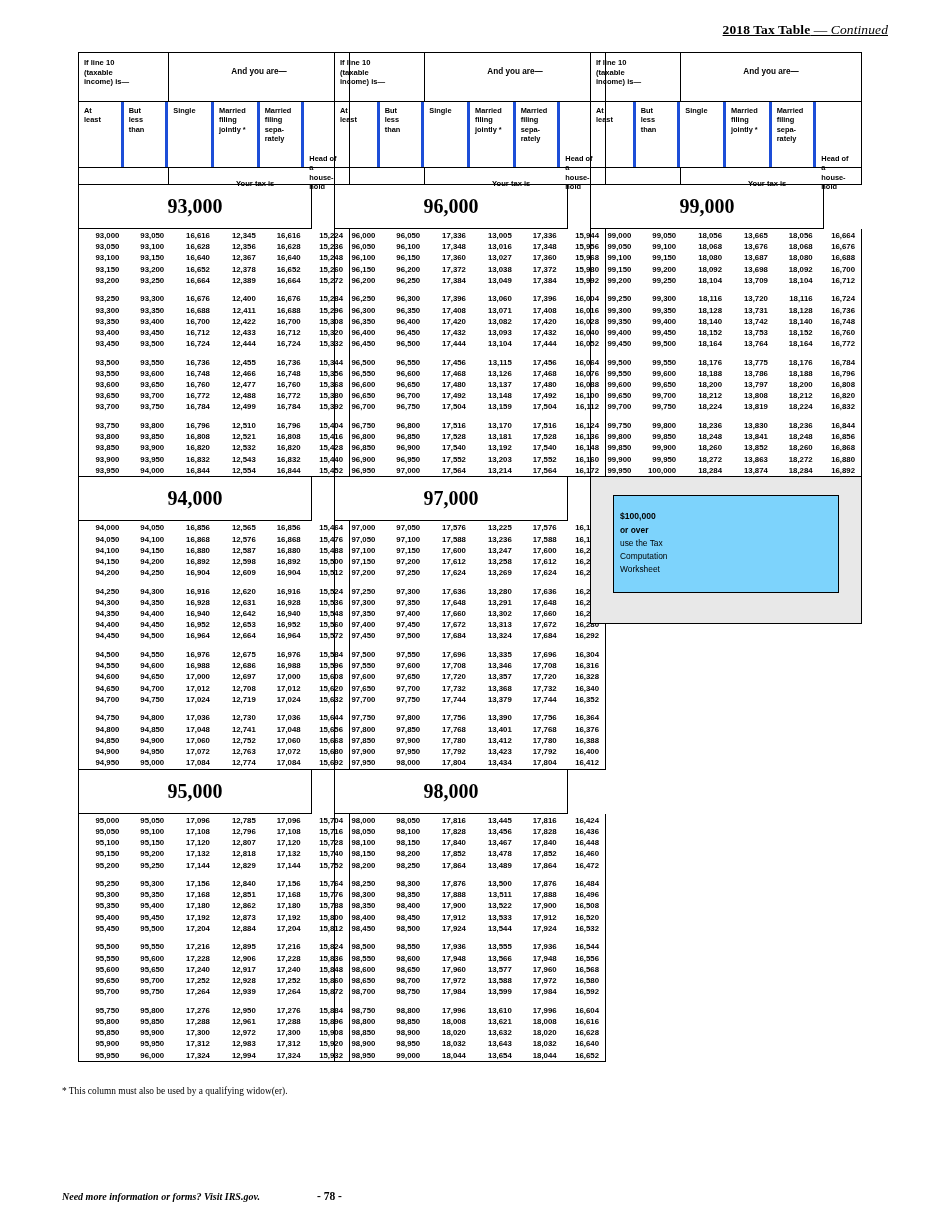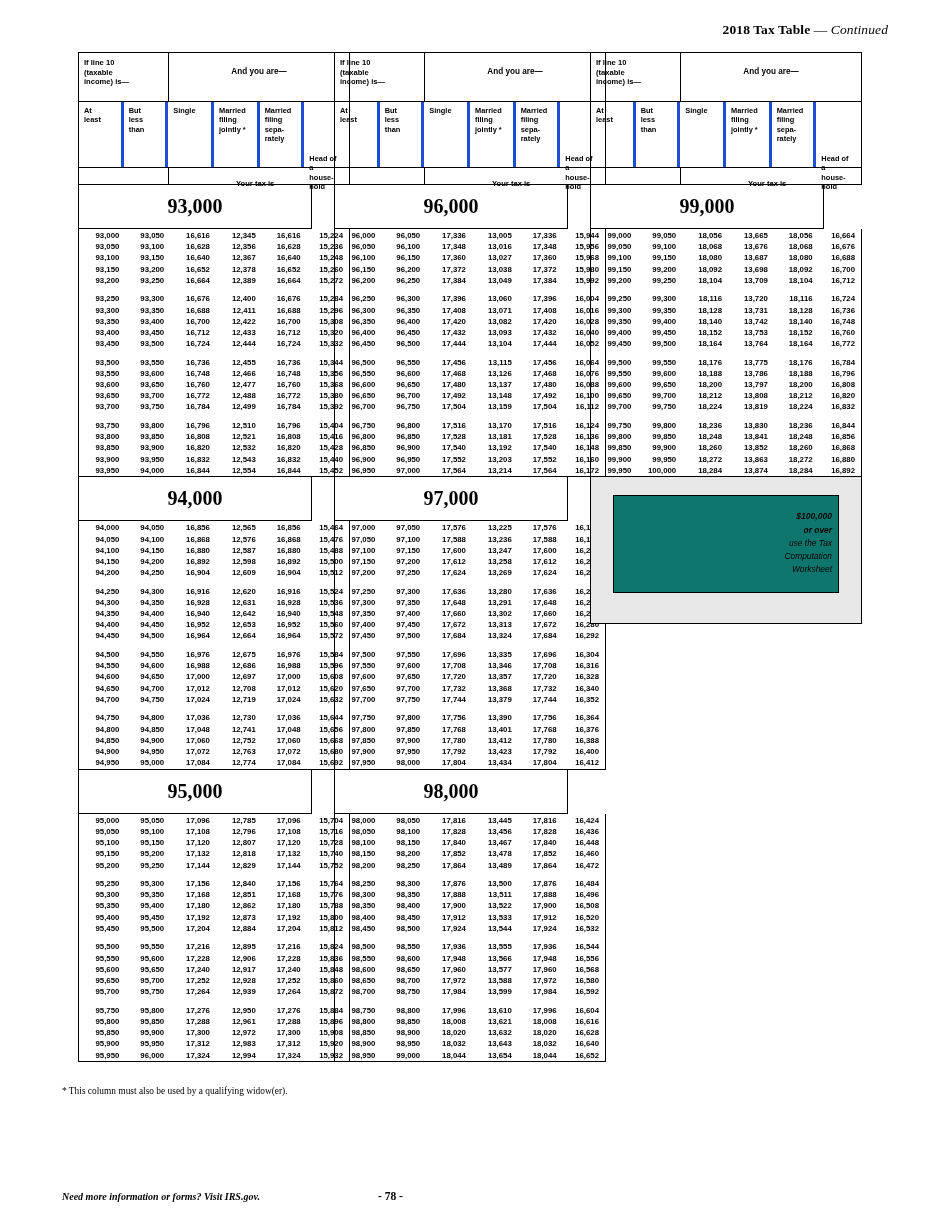--- a/index.html
+++ b/index.html
@@ -17,20 +17,21 @@
     left: 0; top: 0;
     width: 950px; height: 1230px;
     padding: 22px 62px 0 62px;
   }
   .pagehead {
     text-align: right;
     font-size: 13.5px;
     font-family: "Liberation Serif", serif;
     margin-bottom: 14px;
     letter-spacing: 0.1px;
+    text-decoration: underline;
   }
   .pagehead b { font-weight: bold; }
   .pagehead i { font-style: italic; }
 
   .columns {
     display: flex;
     gap: 6px;
     align-items: flex-start;
   }
   .col { width: 250px; padding-left: 16px; }
@@ -138,26 +139,25 @@
   .notecell {
     width: 272px;
     background: #e8e8e8;
     border-left: 1px solid #000;
     border-right: 1px solid #000;
     border-bottom: 1px solid #000;
     padding: 18px 22px 30px 22px;
   }
   .notebox {
     border: 1px solid #000;
-    background: #0f766e;
-    text-align: right;
+    background: #7dd3fc;
+    text-align: left;
     font-size: 8.4px;
     line-height: 1.55;
     padding: 14px 6px 16px 6px;
-    font-style: italic;
   }
   .notebox .big { font-weight: bold; font-size: 8.6px; }
   .notebox .or { font-weight: bold; }
 
   .footnote {
     margin-top: 24px;
     font-size: 9.4px;
     font-family: "Liberation Serif", serif;
   }
   .pagefoot {
@@ -169,21 +169,21 @@
     font-family: "Liberation Serif", serif;
   }
   .pagefoot .need {
     font-style: italic;
     font-weight: bold;
     font-size: 10px;
   }
   .pagefoot .pageno {
     font-weight: bold;
     font-size: 11.5px;
-    margin-left: 118px;
+    margin-left: 57px;
   }
 </style>
 </head>
 <body>
 
 <div class="page">
 
   <div class="pagehead">
     <b>2018 Tax Table</b><span> — </span><i>Continued</i>
   </div>

